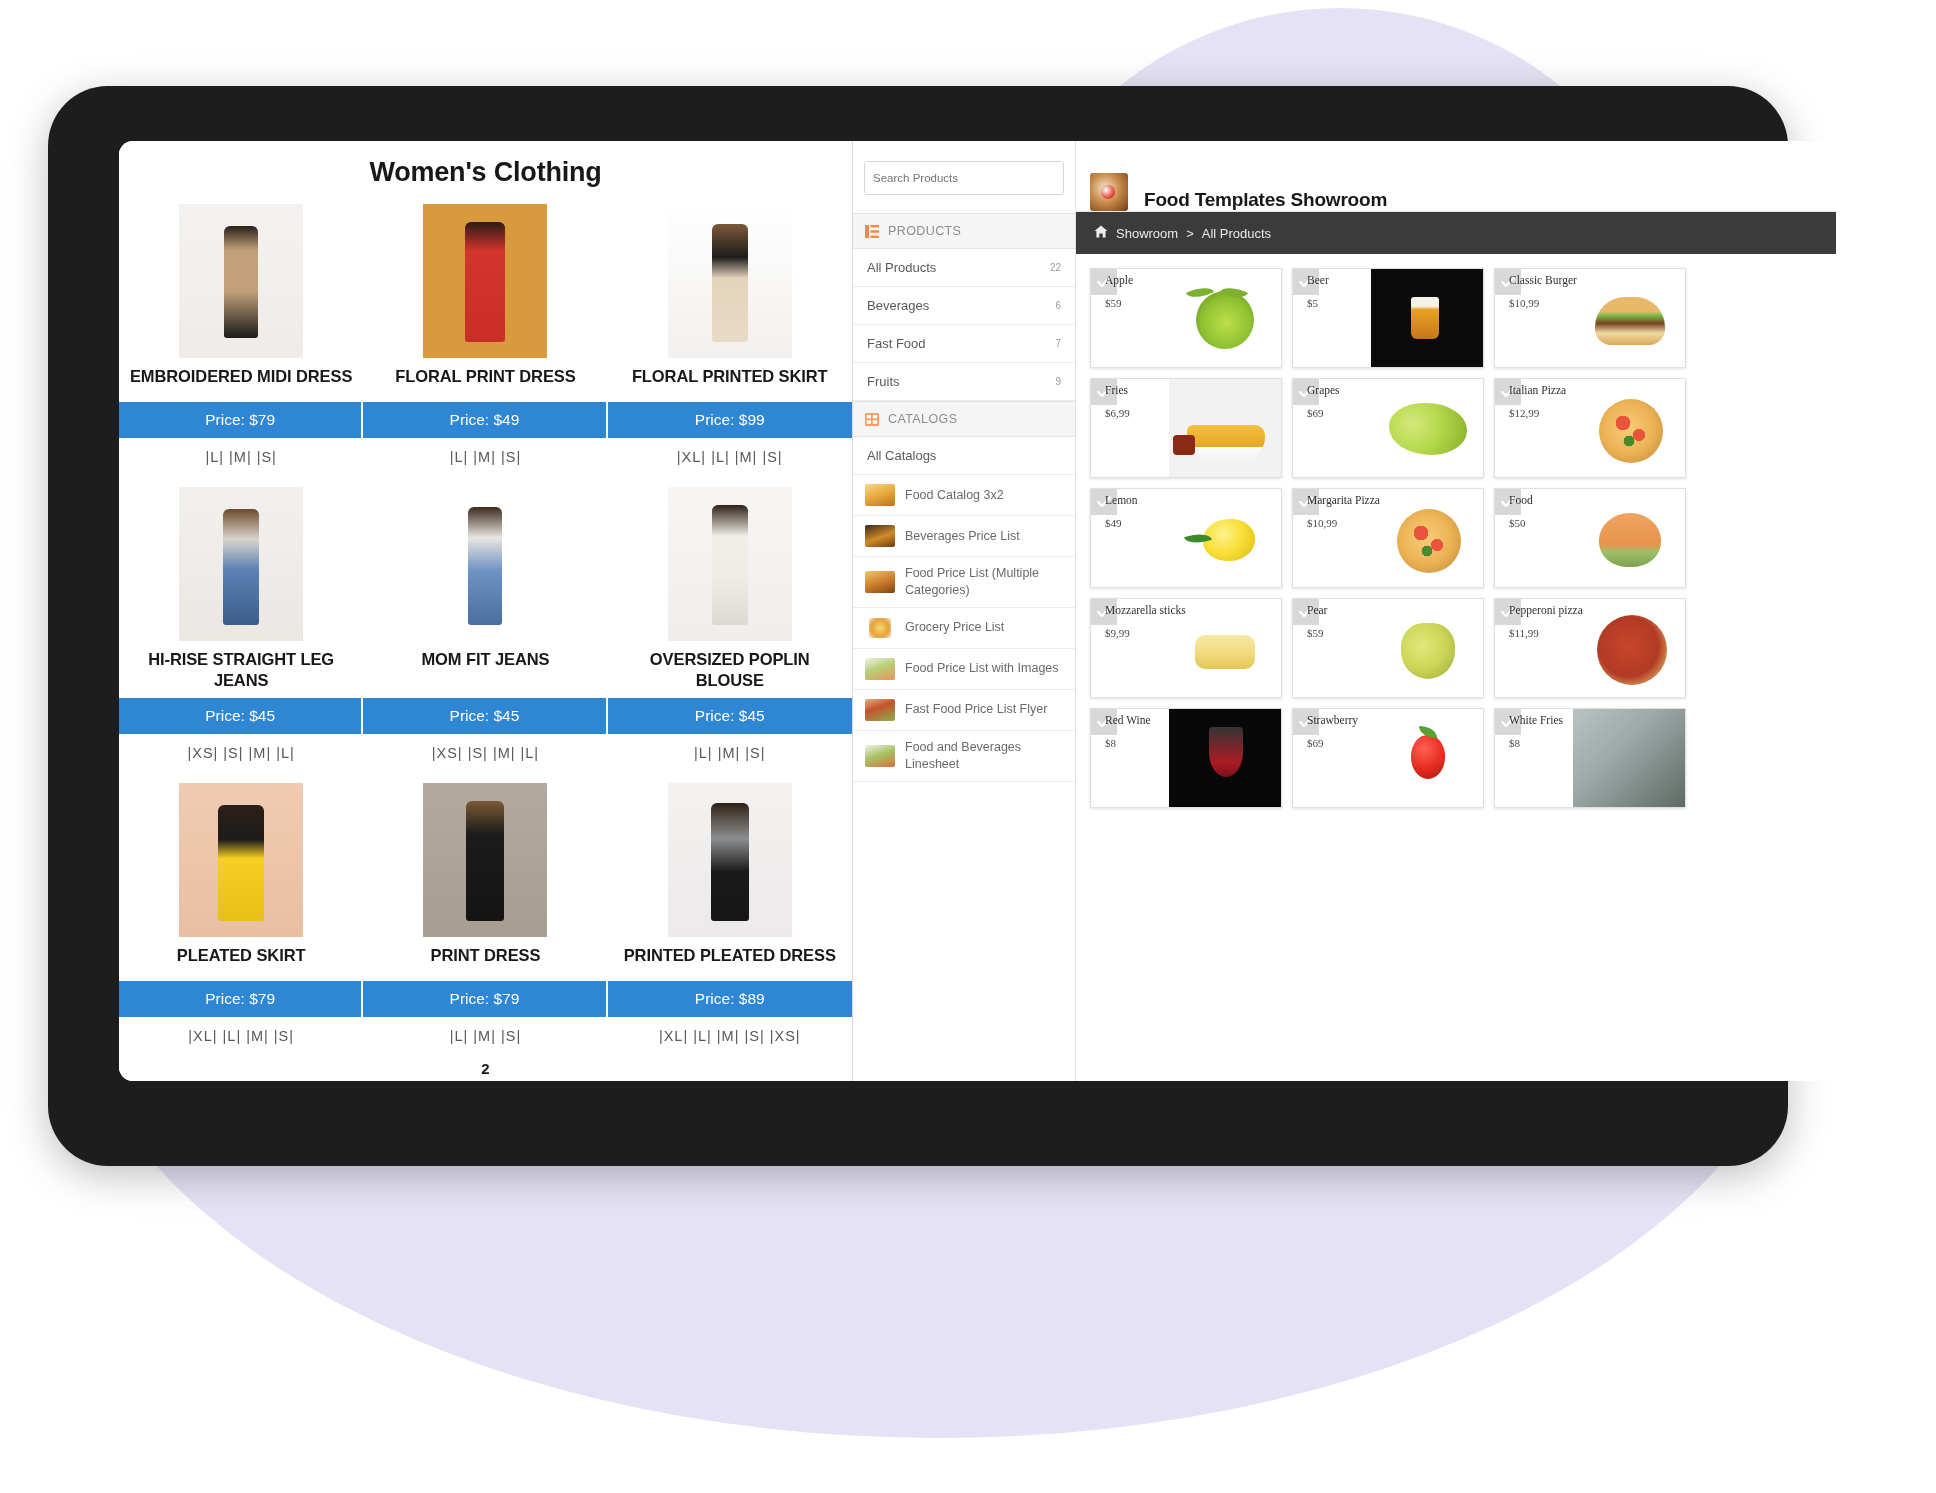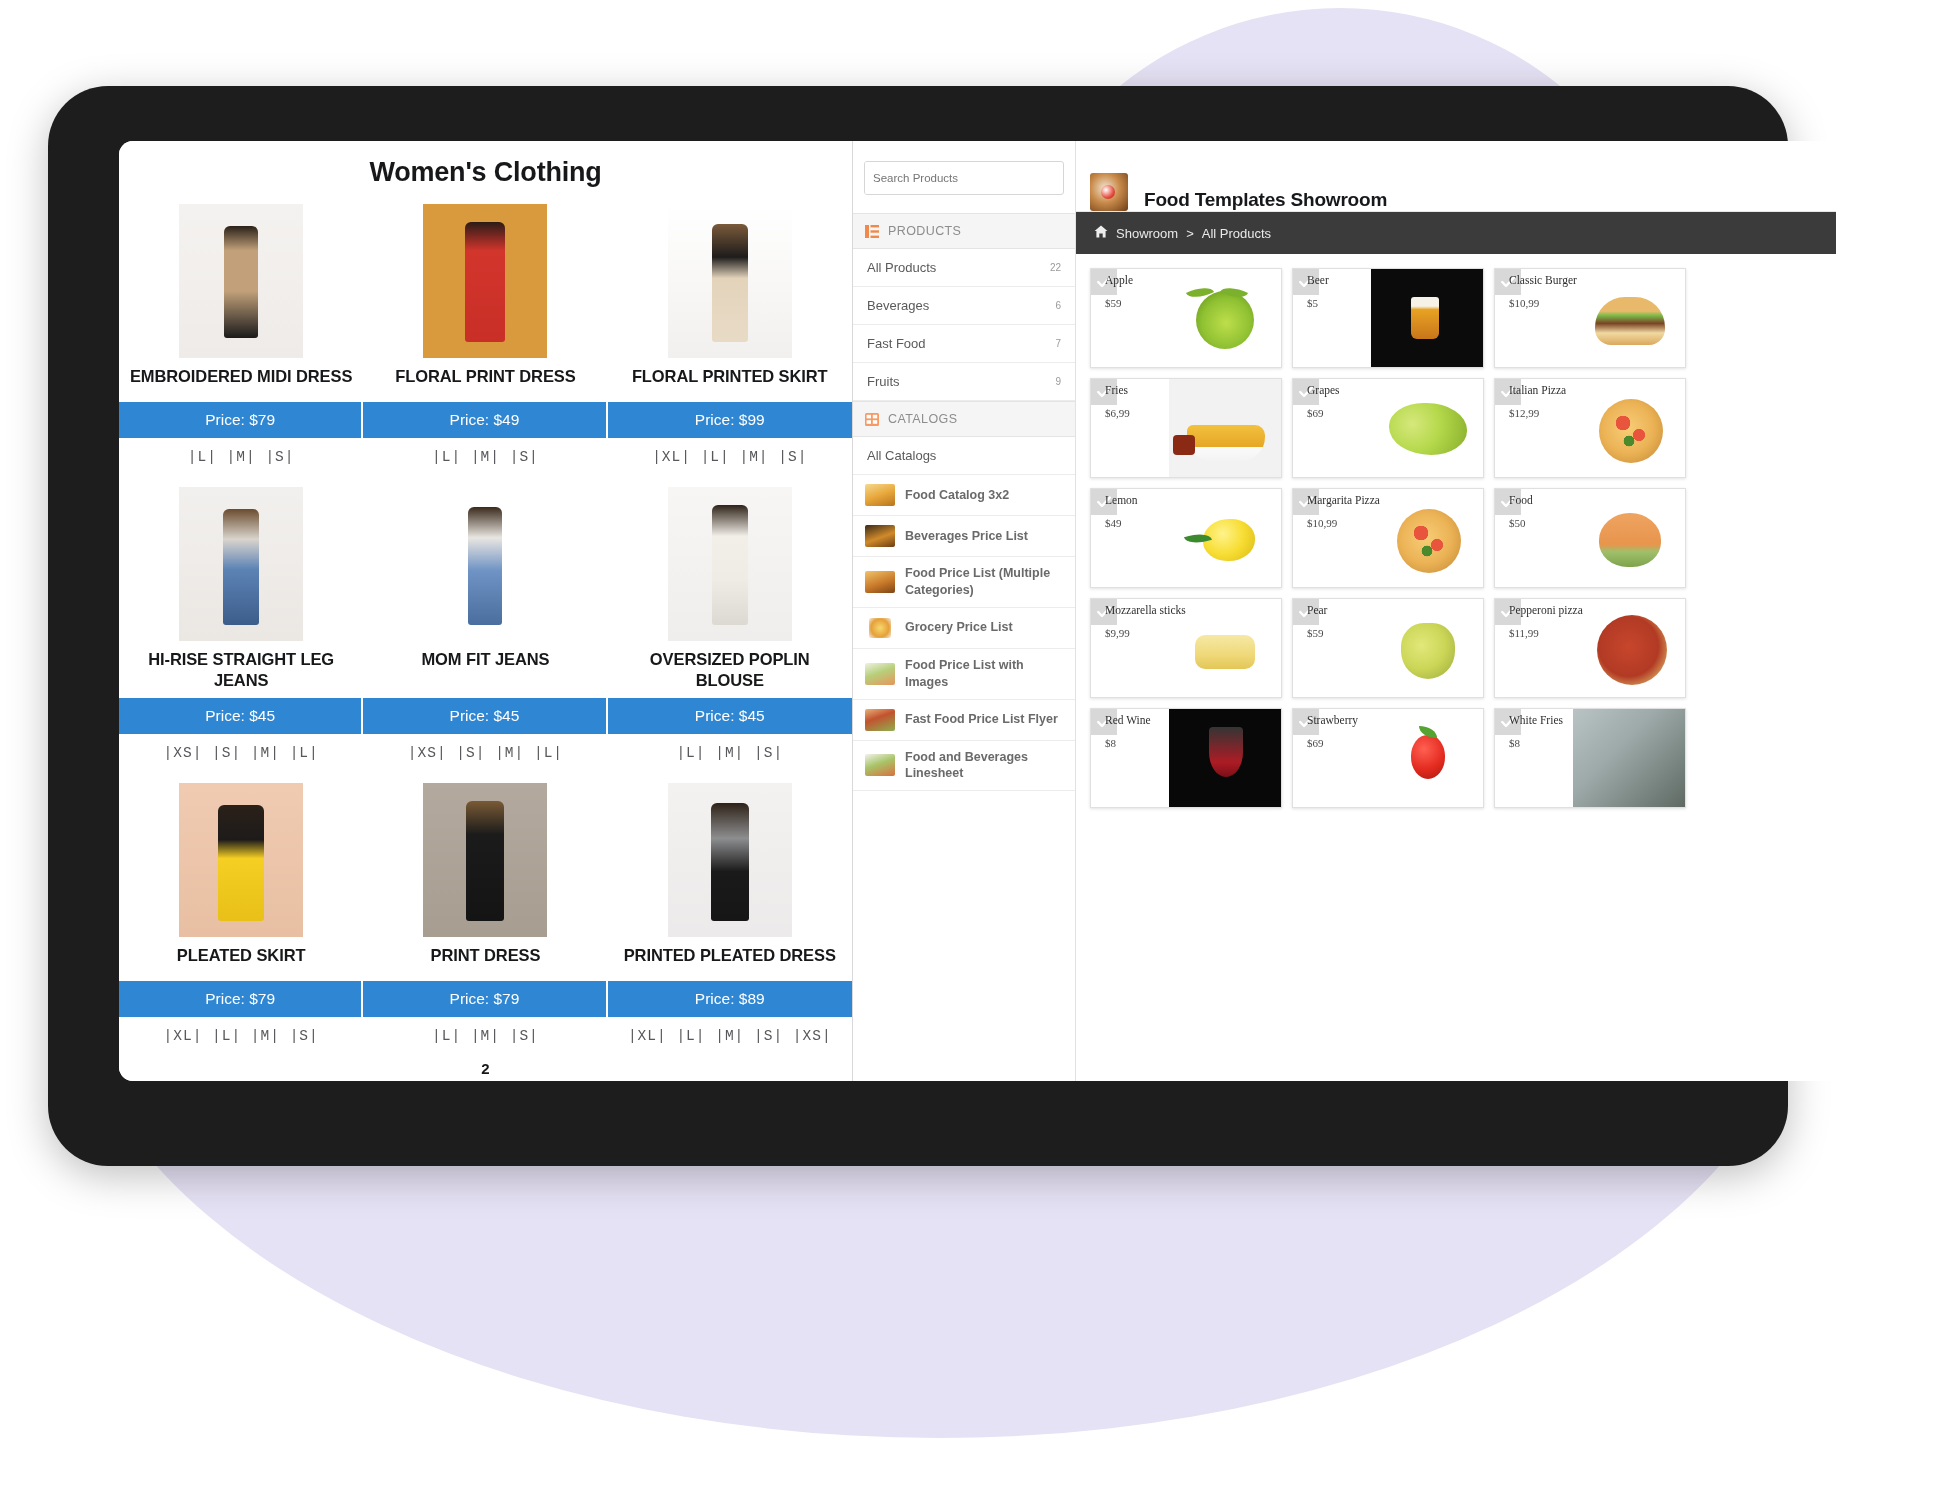--- a/index.html
+++ b/index.html
@@ -52,21 +52,21 @@
     letter-spacing:-.1px;
     font-weight:bold;
   }
   .price-row{display:flex;}
   .price-cell{
     width:244.3px;flex:0 0 244.3px;background:#2f86d2;color:#fff;
     font-size:15.5px;text-align:center;padding:9px 0;box-sizing:border-box;
     border-right:2px solid #ffffff;
   }
   .price-cell:last-child{border-right:none;}
-  .size-row{display:flex;font-family:Liberation Mono, monospace;}
+  .size-row{display:flex;}
   .size-cell{
     width:244.3px;flex:0 0 244.3px;text-align:center;
     font-size:14.5px;color:#58585c;padding:11px 0 12px 0;box-sizing:border-box;
     letter-spacing:1px;
   }
   #page-number{
     text-align:center;font-size:15px;font-weight:bold;color:#17181a;padding:4px 0 10px 0;
   }
   
   .ph{width:124px;height:154px;position:relative;overflow:hidden;background:#f7f7f7;}
@@ -96,21 +96,21 @@
   .sec-icon{width:14px;height:13px;flex:0 0 14px;}
   .nav-item{
     display:flex;align-items:center;justify-content:space-between;
     padding:11px 14px;border-bottom:1px solid #ececec;
     font-size:13px;color:#5a5a5a;cursor:pointer;background:#fff;
   }
   .nav-item .count{font-size:10px;color:#9b9b9b;}
   .cat-item{
     display:flex;align-items:center;gap:10px;
     padding:8px 12px;border-bottom:1px solid #ececec;
-    font-size:12.5px;color:#6a6a6a;cursor:pointer;line-height:1.35;min-height:24px;font-weight:bold;
+    font-size:12.5px;color:#6a6a6a;cursor:pointer;line-height:1.35;min-height:24px;
   }
   .cat-thumb{
     width:30px;height:22px;flex:0 0 30px;border-radius:2px;overflow:hidden;position:relative;
   }
   .cat-thumb.small{width:22px;height:20px;flex:0 0 22px;margin-left:4px;margin-right:4px;}
   
   #showroom{
     flex:1;background:#fff;position:relative;display:flex;flex-direction:column;
   }
   #showroom-header{

